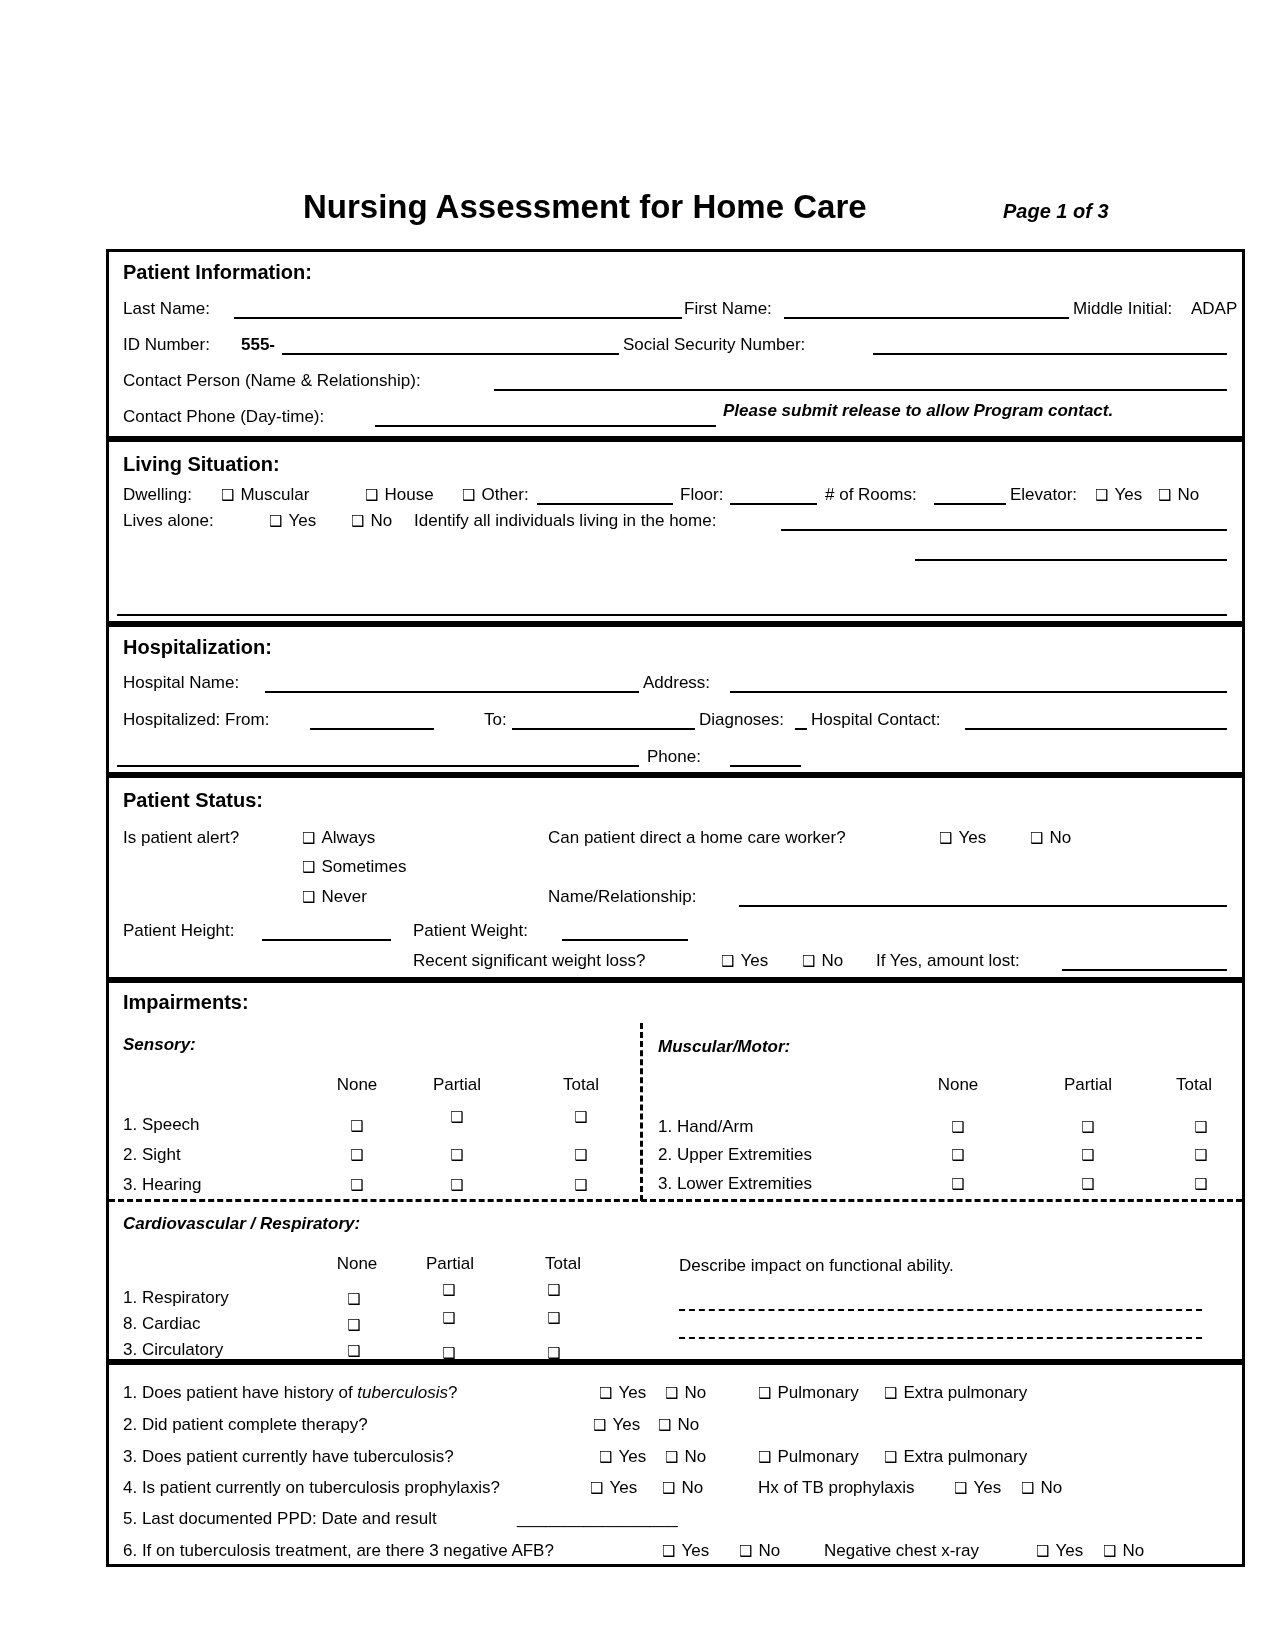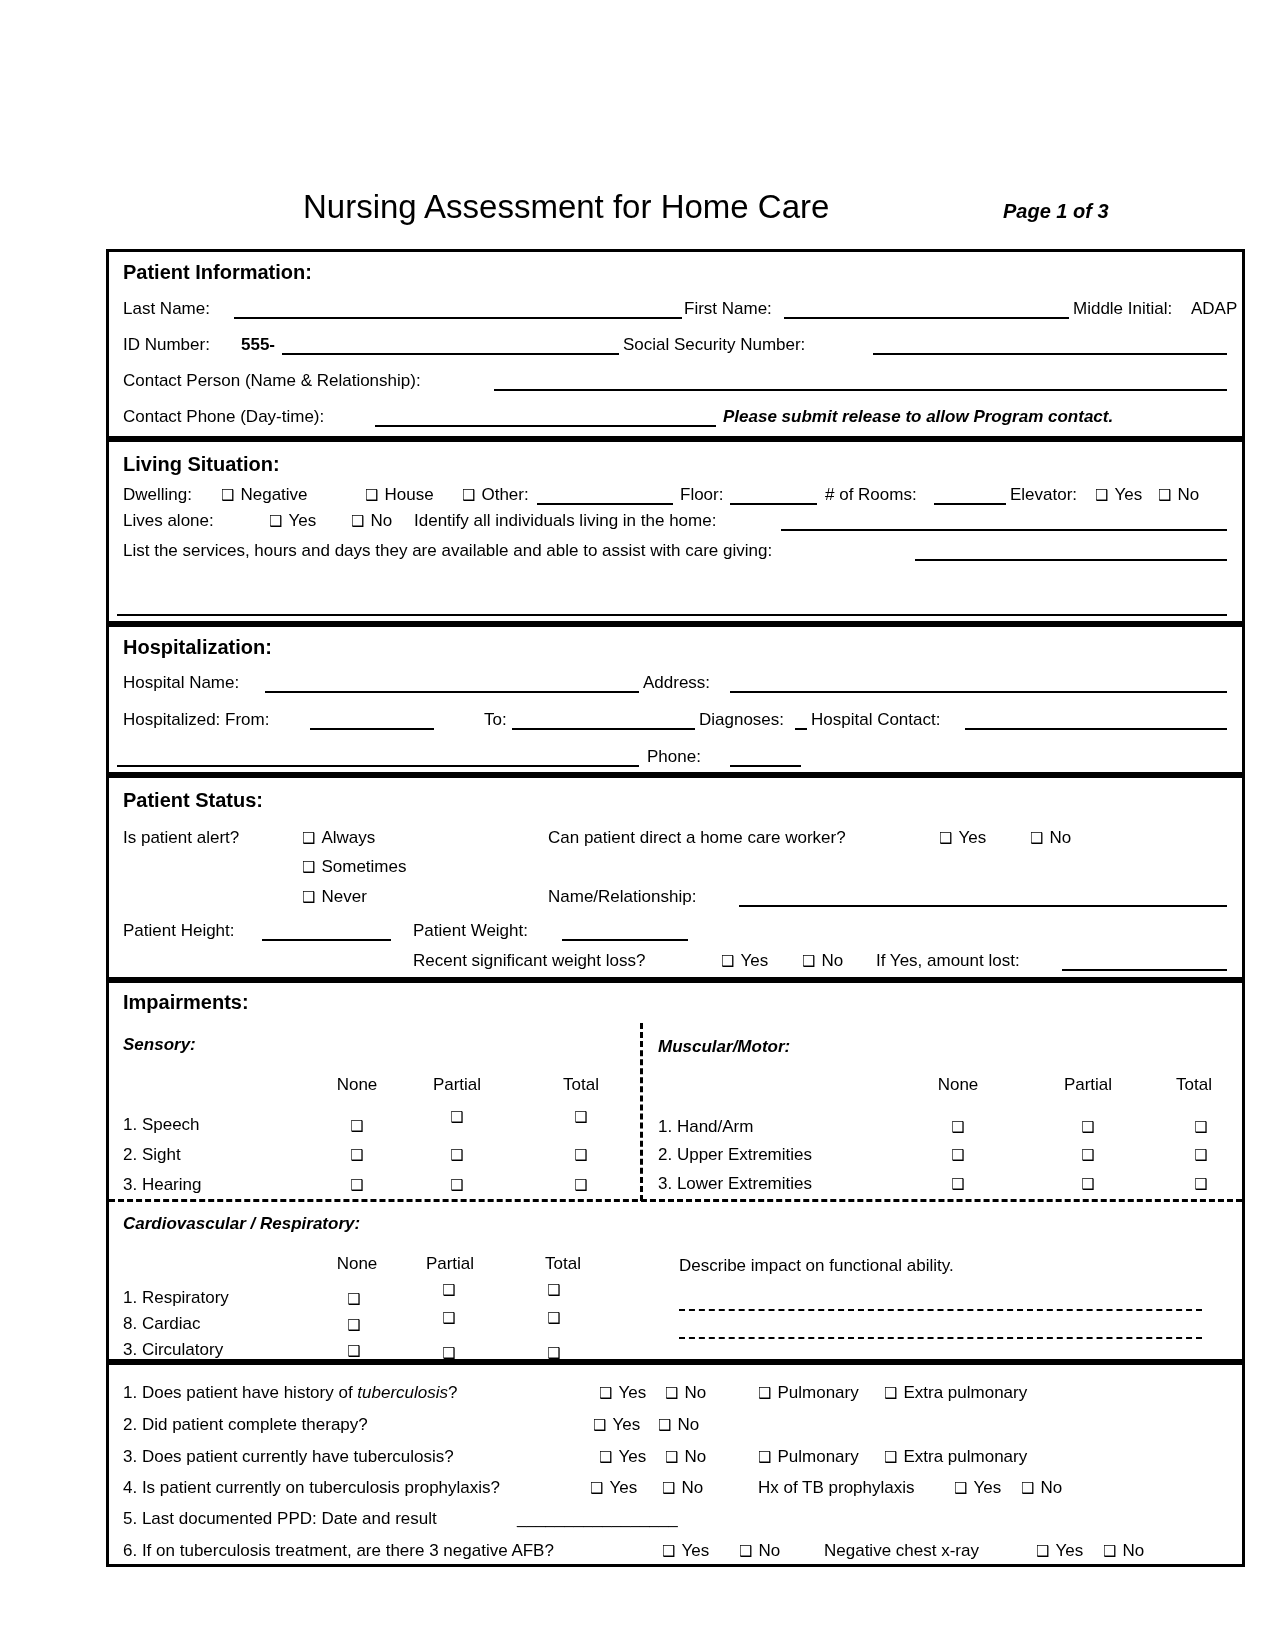--- a/index.html
+++ b/index.html
@@ -1,18 +1,18 @@
 <!DOCTYPE html>
 <html><head>
 <meta charset="utf-8">
 <style>
   html,body{margin:0;padding:0;background:#fff;}
   .page{position:relative;width:1275px;height:1650px;background:#fff;
         font-family:"Liberation Sans","DejaVu Sans",sans-serif;font-size:17px;color:#000;overflow:hidden;}
-  .title{position:absolute;left:303px;top:188px;font-size:33px;font-weight:normal;white-space:nowrap;}
+  .title{position:absolute;left:303px;top:188px;font-size:33px;font-weight:bold;white-space:nowrap;}
   .pagenum{position:absolute;left:1003px;top:200px;font-size:20px;font-weight:bold;white-space:nowrap;font-style:italic;}
   .form{position:absolute;left:74px;top:249px;width:1139px;padding-left:32px;}
   .sec{position:relative;border:3px solid #000;box-sizing:border-box;width:100%;}
   .t{position:absolute;white-space:nowrap;line-height:22px;}
   .h{position:absolute;white-space:nowrap;font-weight:bold;font-size:20px;line-height:24px;}
   .b{font-weight:bold;}
   .i{font-style:italic;}
   .bi{font-weight:bold;font-style:italic;}
   .ln{position:absolute;height:0;border-top:2px solid #000;}
   .g{position:absolute;white-space:nowrap;line-height:22px;}
@@ -48,46 +48,45 @@
       <div class="t b" style="left:132px;top:82px">555-</div>
       <div class="ln" style="left:173px;top:101px;width:337px"></div>
       <div class="t" style="left:514px;top:82px">Social Security Number:</div>
       <div class="ln" style="left:764px;top:101px;width:354px"></div>
 
       <div class="t" style="left:14px;top:118px">Contact Person (Name &amp; Relationship):</div>
       <div class="ln" style="left:385px;top:137px;width:733px"></div>
 
       <div class="t" style="left:14px;top:154px">Contact Phone (Day-time):</div>
       <div class="ln" style="left:266px;top:173px;width:341px"></div>
-      <div class="t bi" style="left:614px;top:154px">Please submit release to allow Program contact.</div>
+      <div class="t bi" style="left:614px;top:148px">Please submit release to allow Program contact.</div>
     </div>
 
     <div class="sec" style="height:185px">
       <div class="h" style="left:14px;top:10px">Living Situation:</div>
 
       <div class="t" style="left:14px;top:42px">Dwelling:</div>
-      <div class="g" style="left:112px;top:42px"><span class="cb">❑</span><span class="lb">Negative</span></div>
+      <div class="g" style="left:112px;top:42px"><span class="cb">❑</span><span class="lb">Muscular</span></div>
       <div class="g" style="left:256px;top:42px"><span class="cb">❑</span><span class="lb">House</span></div>
       <div class="g" style="left:353px;top:42px"><span class="cb">❑</span><span class="lb">Other:</span></div>
       <div class="ln" style="left:428px;top:61px;width:136px"></div>
       <div class="t" style="left:571px;top:42px">Floor:</div>
       <div class="ln" style="left:621px;top:61px;width:87px"></div>
       <div class="t" style="left:716px;top:42px"># of Rooms:</div>
       <div class="ln" style="left:825px;top:61px;width:72px"></div>
       <div class="t" style="left:901px;top:42px">Elevator:</div>
       <div class="g" style="left:986px;top:42px"><span class="cb">❑</span><span class="lb">Yes</span></div>
       <div class="g" style="left:1049px;top:42px"><span class="cb">❑</span><span class="lb">No</span></div>
 
       <div class="t" style="left:14px;top:68px">Lives alone:</div>
       <div class="g" style="left:160px;top:68px"><span class="cb">❑</span><span class="lb">Yes</span></div>
       <div class="g" style="left:242px;top:68px"><span class="cb">❑</span><span class="lb">No</span></div>
       <div class="t" style="left:305px;top:68px">Identify all individuals living in the home:</div>
       <div class="ln" style="left:672px;top:87px;width:446px"></div>
 
-      <div class="t" style="left:14px;top:98px">List the services, hours and days they are available and able to assist with care giving:</div>
       <div class="ln" style="left:806px;top:117px;width:312px"></div>
       <div class="ln" style="left:8px;top:172px;width:1110px"></div>
     </div>
 
     <div class="sec" style="height:151px">
       <div class="h" style="left:14px;top:8px">Hospitalization:</div>
 
       <div class="t" style="left:14px;top:45px">Hospital Name:</div>
       <div class="ln" style="left:156px;top:64px;width:374px"></div>
       <div class="t" style="left:534px;top:45px">Address:</div>

